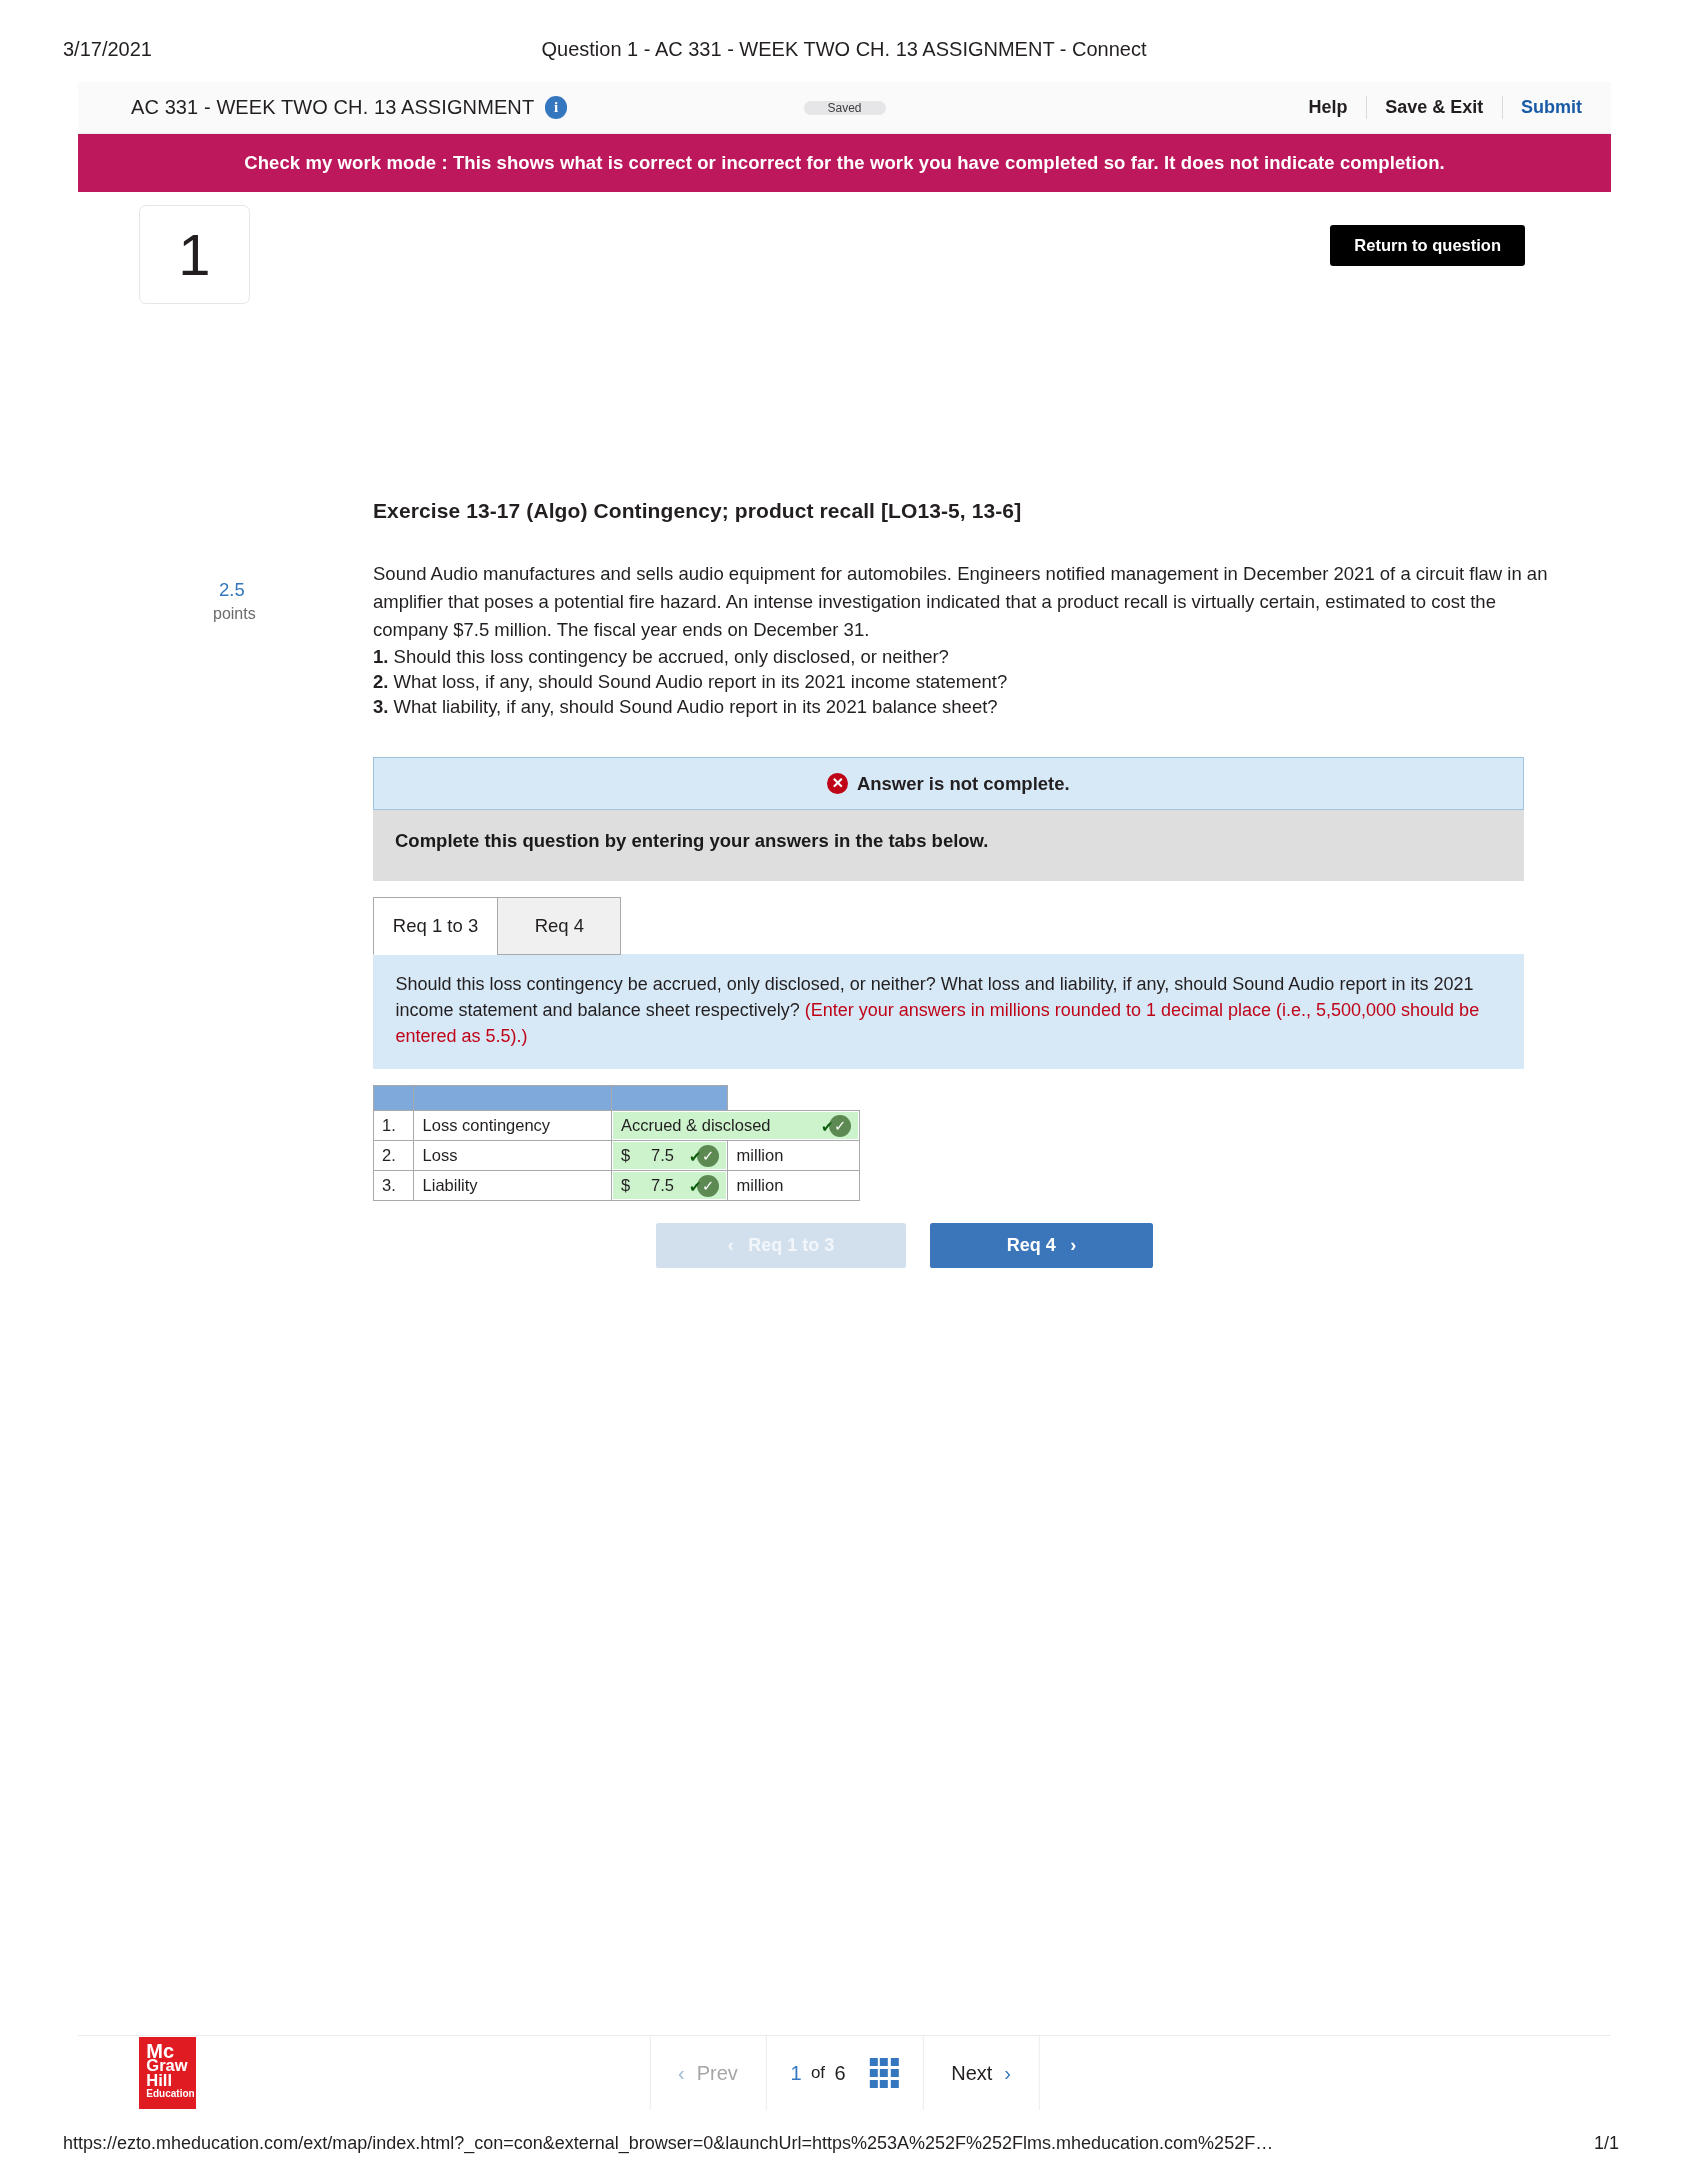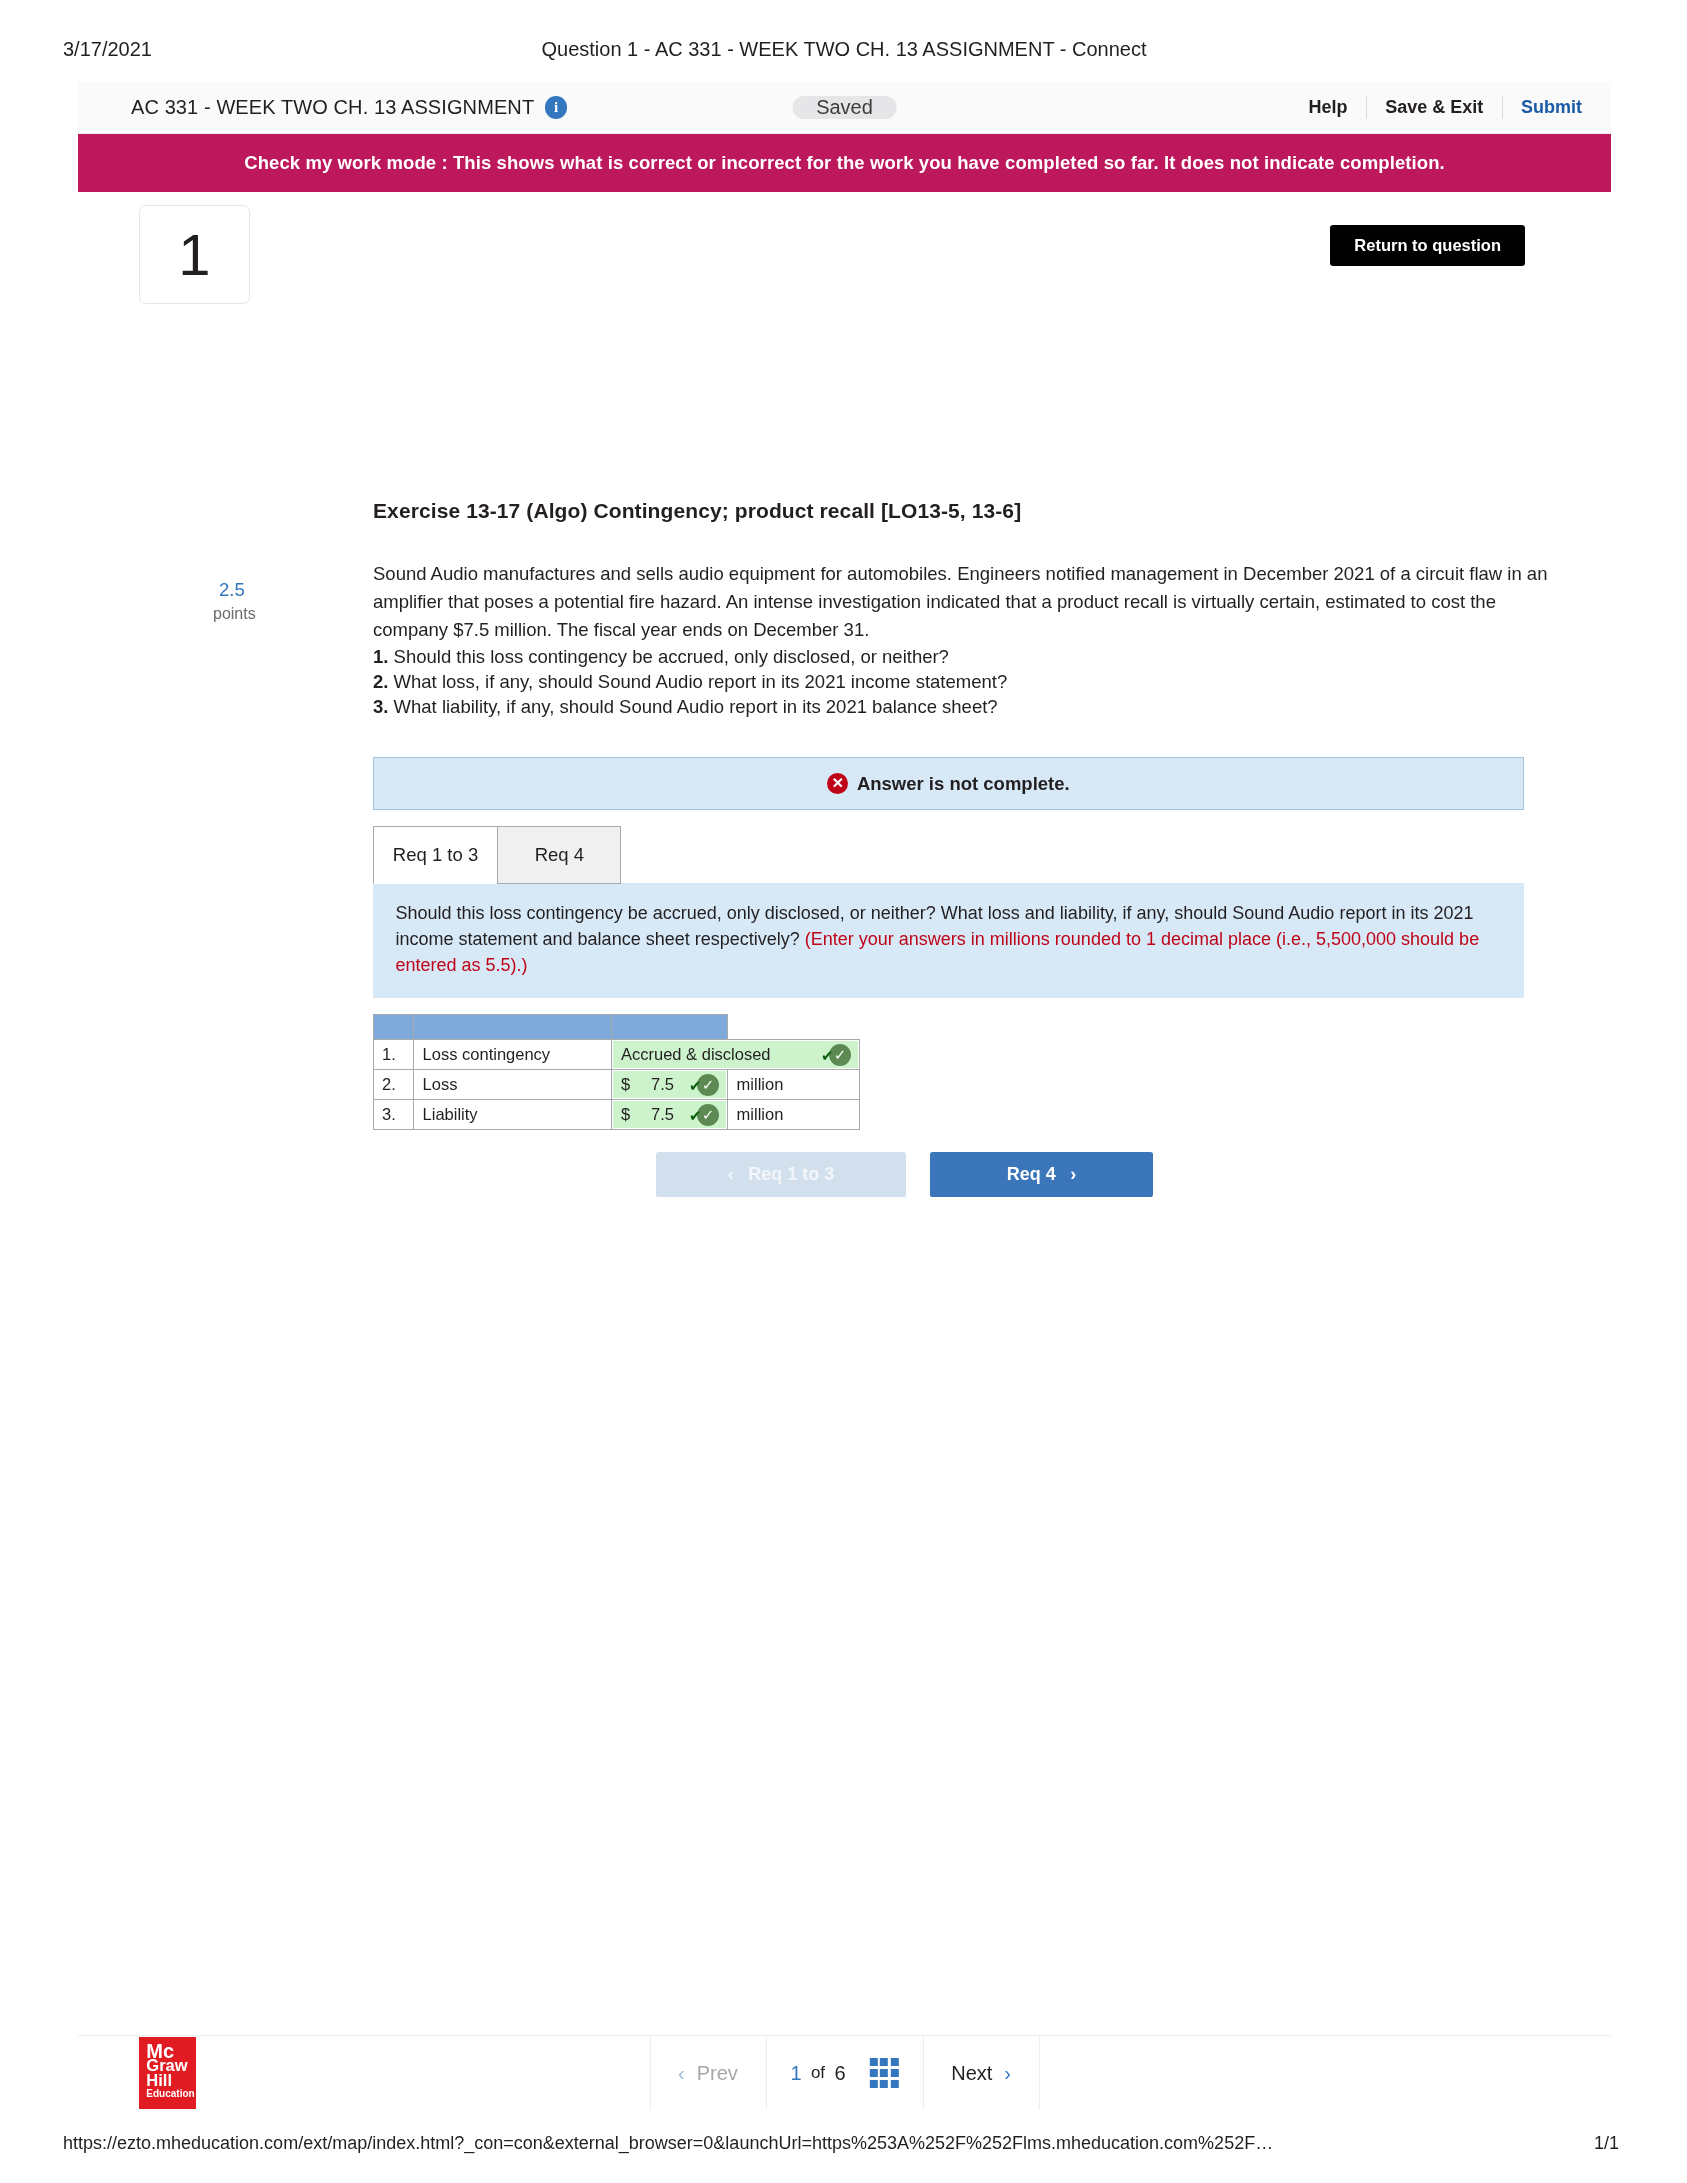--- a/index.html
+++ b/index.html
@@ -28,21 +28,21 @@
   .assign-title { font-size:20px; color:#231f20; letter-spacing:0.1px; }
   .info-icon {
     width:22.5px; height:22.5px; border-radius:50%; background:#3577be;
     color:#fff; font-size:15px; font-weight:bold; font-family:"Liberation Serif", serif;
     display:flex; align-items:center; justify-content:center; margin-left:10.6px;
     flex:0 0 auto;
   }
   .saved-pill {
     position:absolute; left:50%; transform:translateX(-50%);
     background:#e6e5e8; color:#3c3c3c; border-radius:660px;
-    padding:0 24px; font-size:20px;
+    padding:0 24px; font-size:12px;
   }
   .appbar-right { margin-left:auto; display:flex; align-items:center; }
   .appbar-right a {
     font-size:18px; font-weight:bold; text-decoration:none; color:#231f20;
     padding:0 18.5px; line-height:22.5px; display:block;
   }
   .appbar-right .sep { width:0.7px; height:22.5px; background:#d8dade; }
   .appbar-right a.submit { color:#1a5ba6; padding-right:0; }
 
   .cmw-banner {
@@ -242,20 +242,21 @@
         </div>
       </div>
 
       <div class="status-box">
         <span class="status-inner">
           <span class="x-icon">✕</span>
           <span>Answer is not complete.</span>
         </span>
       </div>
 
+      <div class="complete-box">Complete this question by entering your answers in the tabs below.</div>
 
       <div class="tabs">
         <div class="tab active">Req 1 to 3</div>
         <div class="tab inactive">Req 4</div>
       </div>
 
       <div class="prompt-box">
         <span>Should this loss contingency be accrued, only disclosed, or neither? What loss and liability, if any, should Sound Audio report in its 2021 income statement and balance sheet respectively?</span>
         <span class="prompt-red">(Enter your answers in millions rounded to 1 decimal place (i.e., 5,500,000 should be entered as 5.5).)</span>
       </div>

